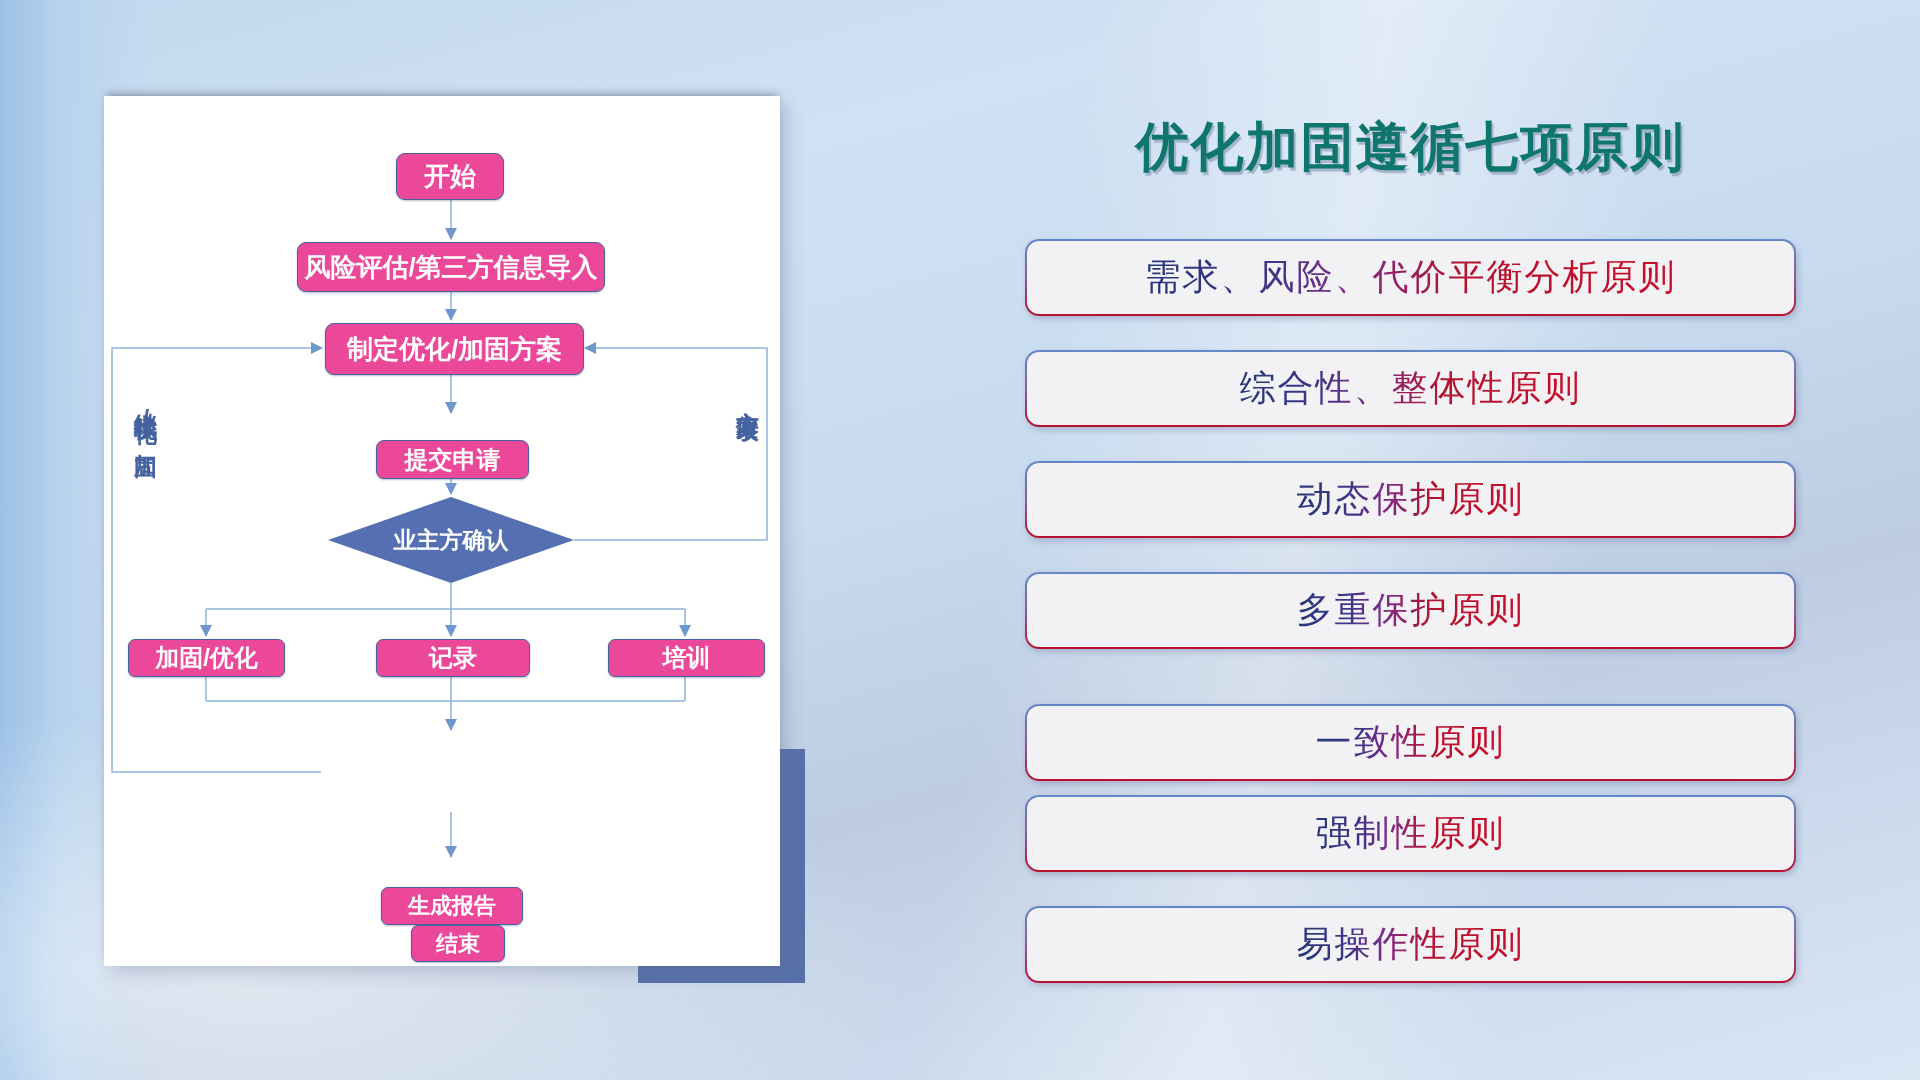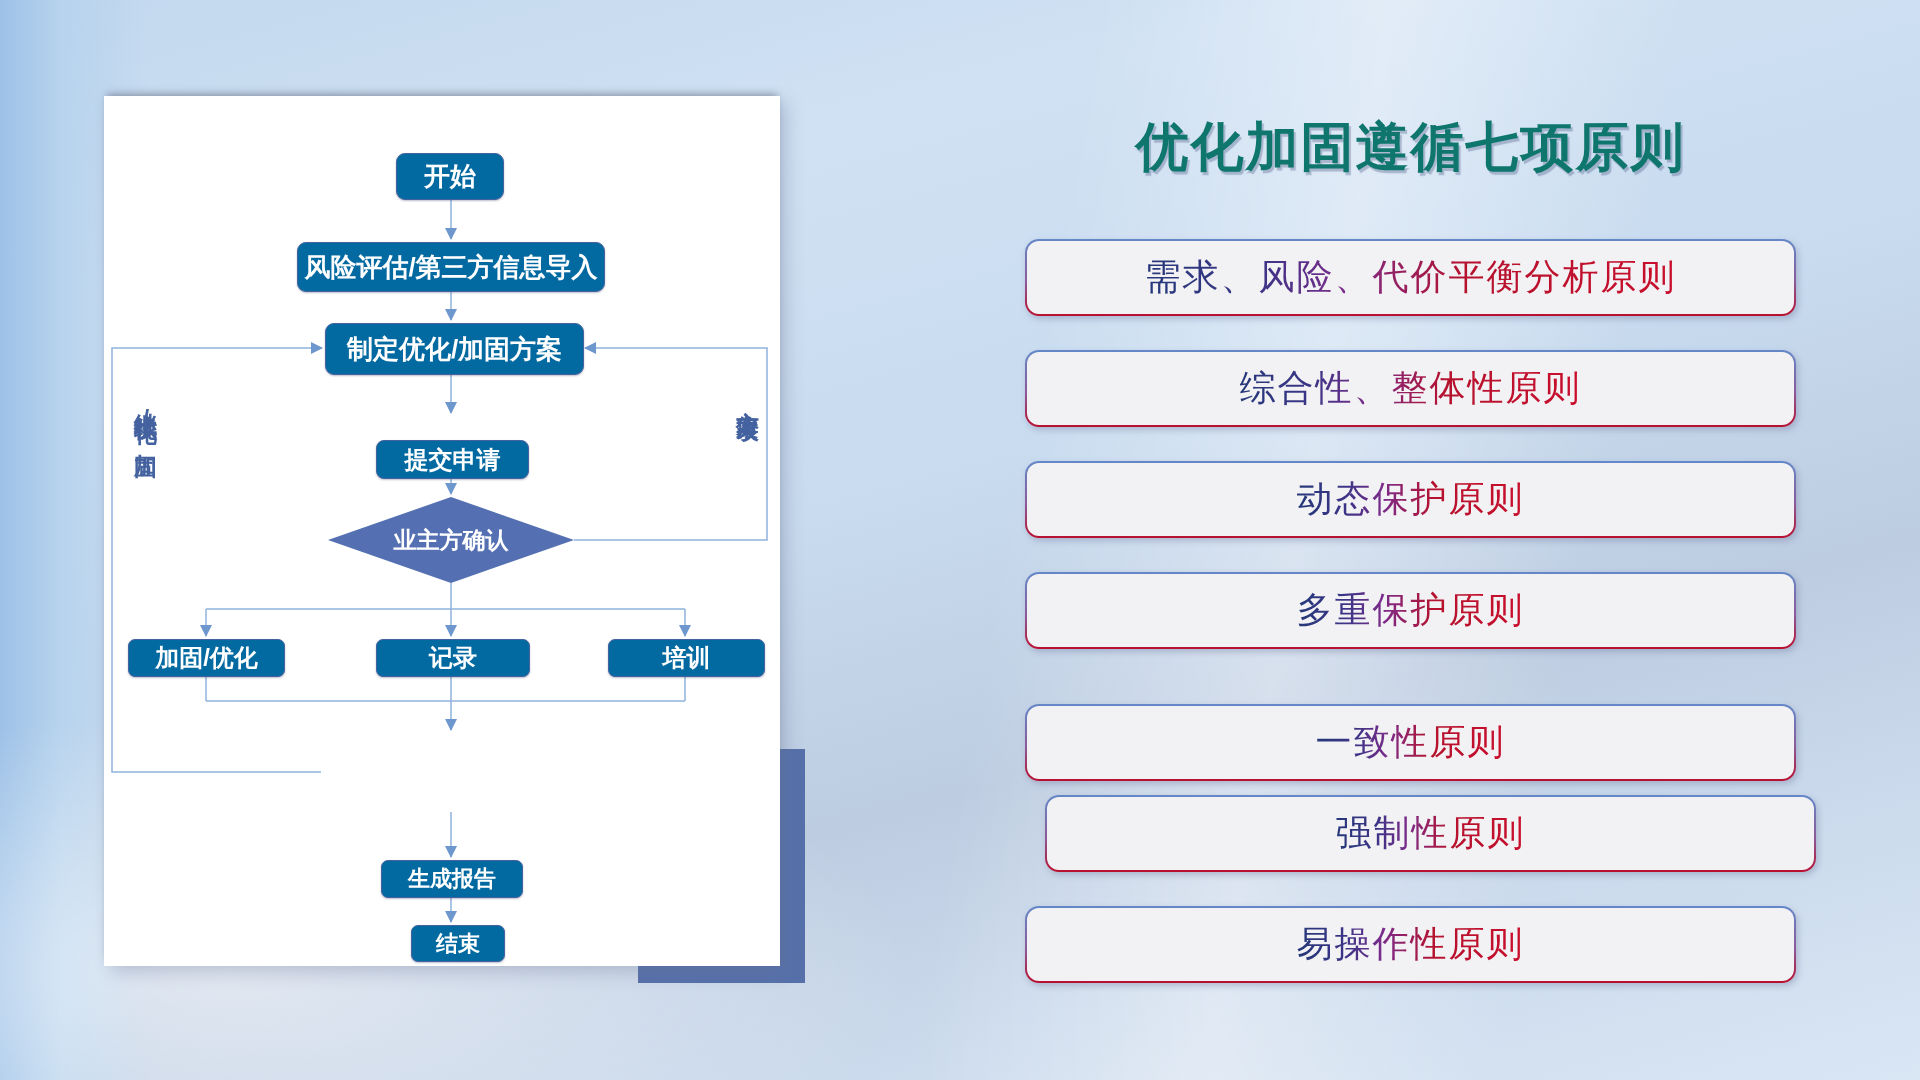--- a/index.html
+++ b/index.html
@@ -13,57 +13,57 @@
       linear-gradient(165deg,#c2d8ee 0%,#d0e1f3 22%,#c8dbef 46%,#bdcce1 66%,#cbdaec 82%,#d9e6f4 100%);
   }
 
   
   .shadow-rect{position:absolute;left:638px;top:749px;width:167px;height:234px;
     background:#5670aa;z-index:1;}
   .card{position:absolute;left:104px;top:96px;width:676px;height:870px;background:#ffffff;
     z-index:2;box-shadow:0 -5px 7px -3px rgba(95,100,120,.55), 7px 7px 16px rgba(105,115,150,.30);}
 
   
-  .node{position:absolute;background:#0369a1;border:1px solid #47639f;color:#fff;font-weight:bold;
+  .node{position:absolute;background:#ec4899;border:1px solid #47639f;color:#fff;font-weight:bold;
     display:flex;align-items:center;justify-content:center;border-radius:9px;
     box-shadow:0 1px 2px rgba(60,70,110,.35);white-space:nowrap;z-index:3;}
   .diamond{position:absolute;background:#5470b2;color:#fff;font-weight:bold;
     display:flex;align-items:center;justify-content:center;
     clip-path:polygon(50% 0,100% 50%,50% 100%,0 50%);z-index:3;}
   .connectors{position:absolute;left:0;top:0;z-index:2;}
   .v-label{position:absolute;writing-mode:vertical-rl;text-orientation:upright;
     color:#44629f;font-weight:bold;font-size:23px;letter-spacing:3px;line-height:1;z-index:3;}
 
   
   .n-start   {left:292px;top:57px; width:106px;height:45px;font-size:26px;}
   .n-risk    {left:193px;top:146px;width:306px;height:48px;font-size:26px;}
   .n-plan    {left:221px;top:227px;width:257px;height:50px;font-size:26px;}
   .n-submit  {left:272px;top:320px;width:151px;height:37px;font-size:24px;border-radius:8px;margin-top:24px;}
   .n-owner   {left:224px;top:401px;width:246px;height:86px;font-size:23px;}
   .n-harden  {left:24px; top:543px;width:155px;height:36px;font-size:24px;border-radius:7px;}
   .n-record  {left:272px;top:543px;width:152px;height:36px;font-size:24px;border-radius:7px;}
   .n-train   {left:504px;top:543px;width:155px;height:36px;font-size:24px;border-radius:7px;}
   .n-check   {left:217px;top:637px;width:260px;height:79px;font-size:23px;}
-  .n-report  {left:277px;top:764px;width:140px;height:36px;font-size:22px;border-radius:7px;}
+  .n-report  {left:277px;top:791px;width:140px;height:36px;font-size:22px;border-radius:7px;}
   .n-end     {left:307px;top:829px;width:92px; height:35px;font-size:22px;border-radius:7px;}
   .lbl-left  {left:30px;top:298px;}
   .lbl-right {left:632px;top:296px;}
 
   
   .panel-title{position:absolute;left:1025px;top:112px;width:771px;text-align:center;
     font-size:53px;font-weight:bold;color:#0f766e;letter-spacing:2px;z-index:2;
     text-shadow:2px 3px 1px rgba(70,85,130,.35);}
   .principle{position:absolute;left:1025px;width:771px;height:77px;box-sizing:border-box;
     border:2px solid transparent;border-radius:14px;z-index:2;
     background:linear-gradient(#f2f2f4,#f2f2f4) padding-box,
                linear-gradient(180deg,#6488c8 0%,#8a5a9a 55%,#b90f2e 100%) border-box;
     box-shadow:2px 3px 6px rgba(100,110,150,.35);
     display:flex;align-items:center;justify-content:center;}
   .p1{top:239px;} .p2{top:350px;} .p3{top:461px;} .p4{top:572px;}
-  .p5{top:684px;margin-top:20px;} .p6{top:795px;margin-left:20px;} .p7{top:906px;}
+  .p5{top:684px;margin-top:20px;} .p6{top:795px;} .p7{top:906px;}
   .principle-text{font-size:36px;font-weight:normal;letter-spacing:2px;color:#b01030;white-space:nowrap;}
   @supports ((-webkit-background-clip:text) or (background-clip:text)){
     .principle-text{
       background:linear-gradient(90deg,#253879 0%,#3d3487 22%,#7c2b8a 38%,#b5122e 60%,#c90e2c 100%);
       -webkit-background-clip:text;background-clip:text;color:transparent;}
   }
 </style>
 </head>
 <body>
 

